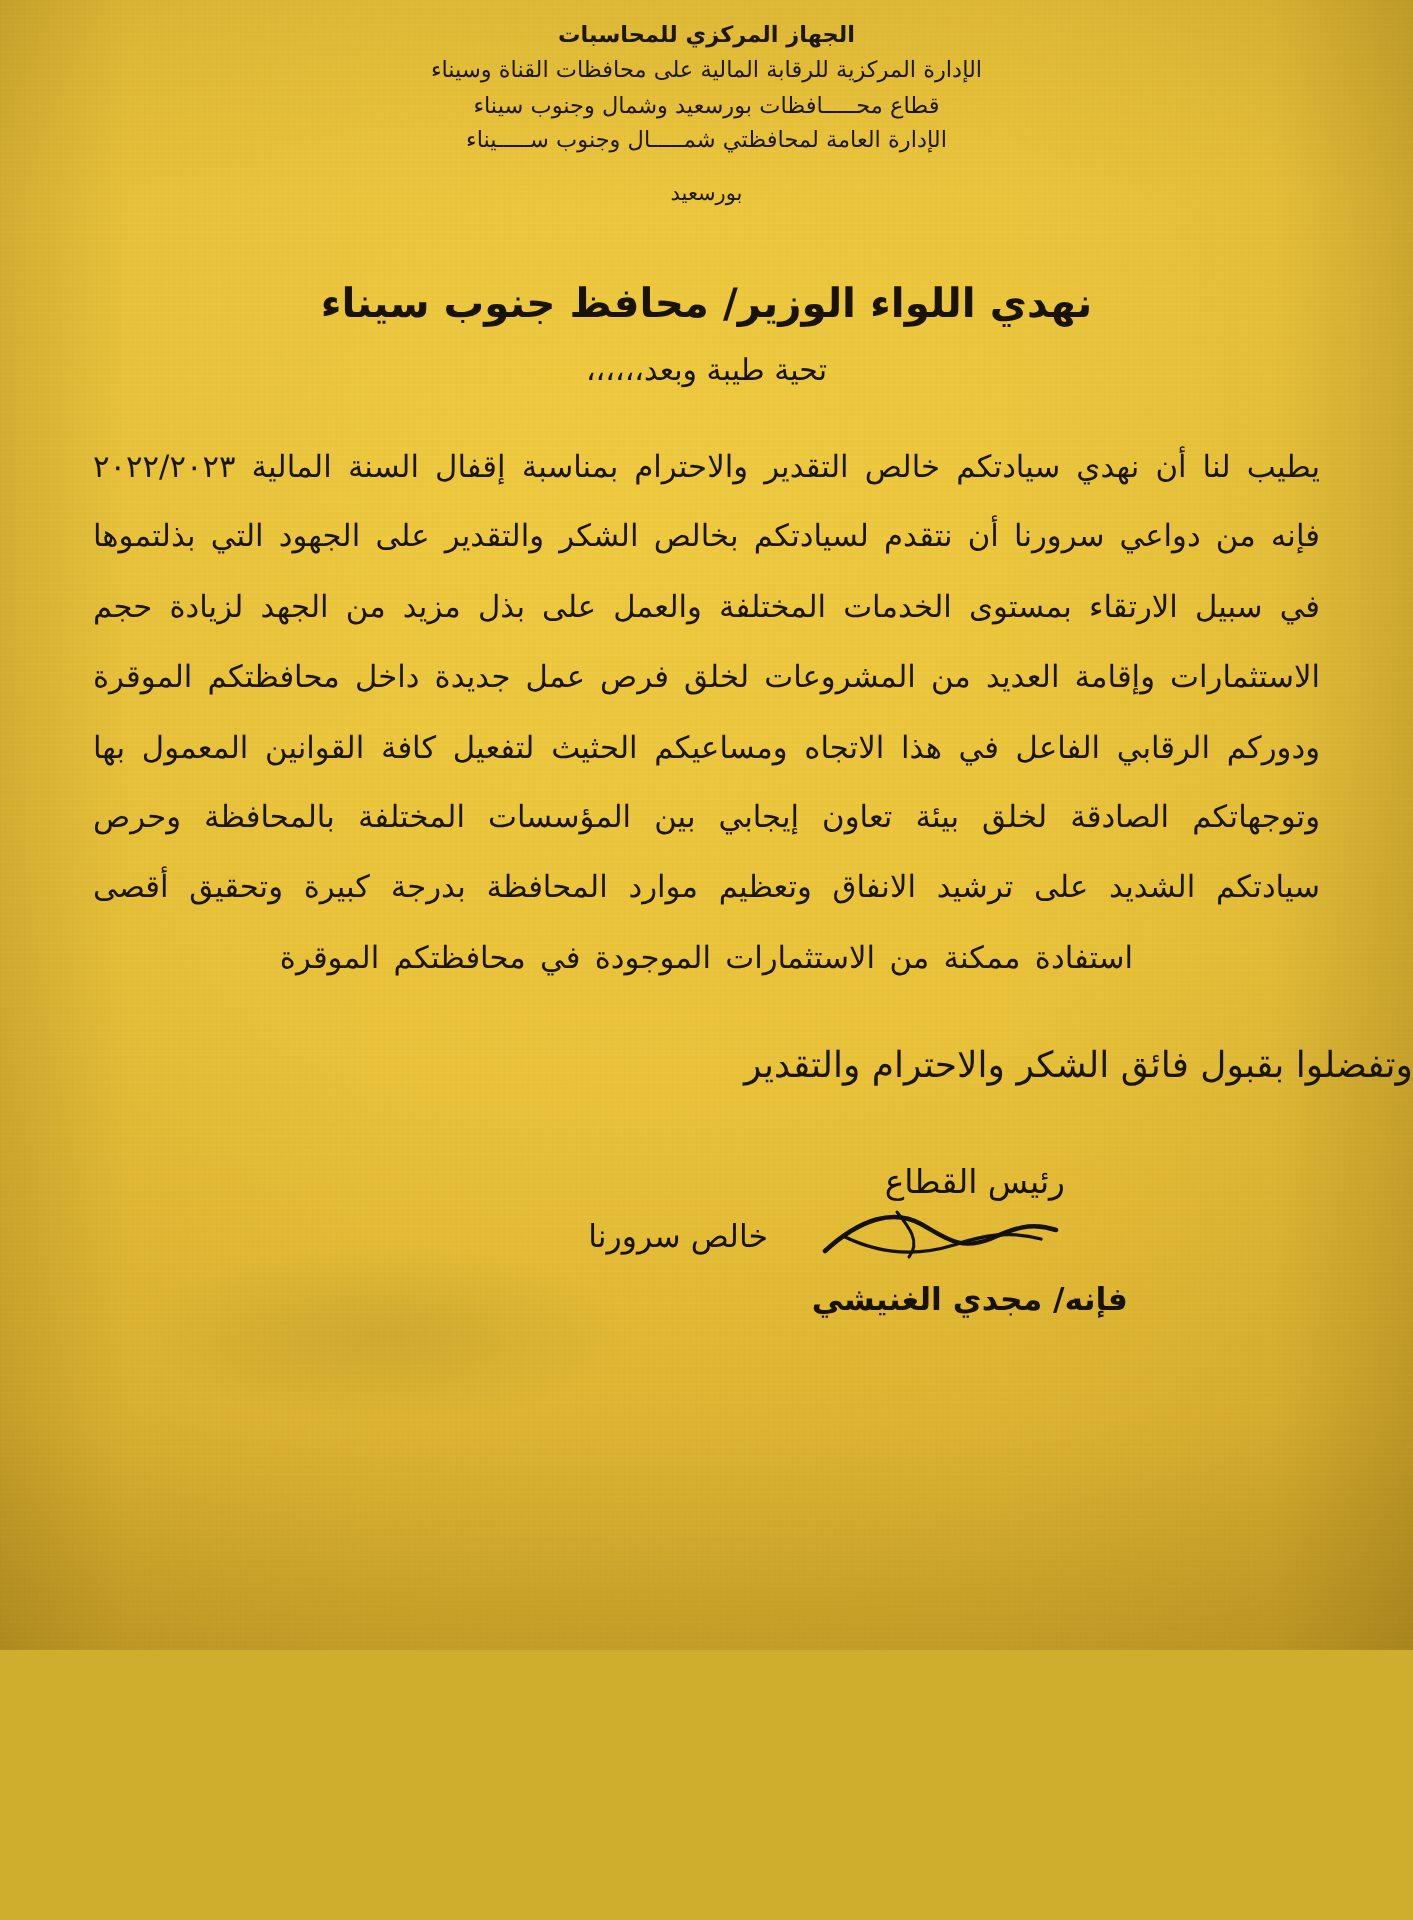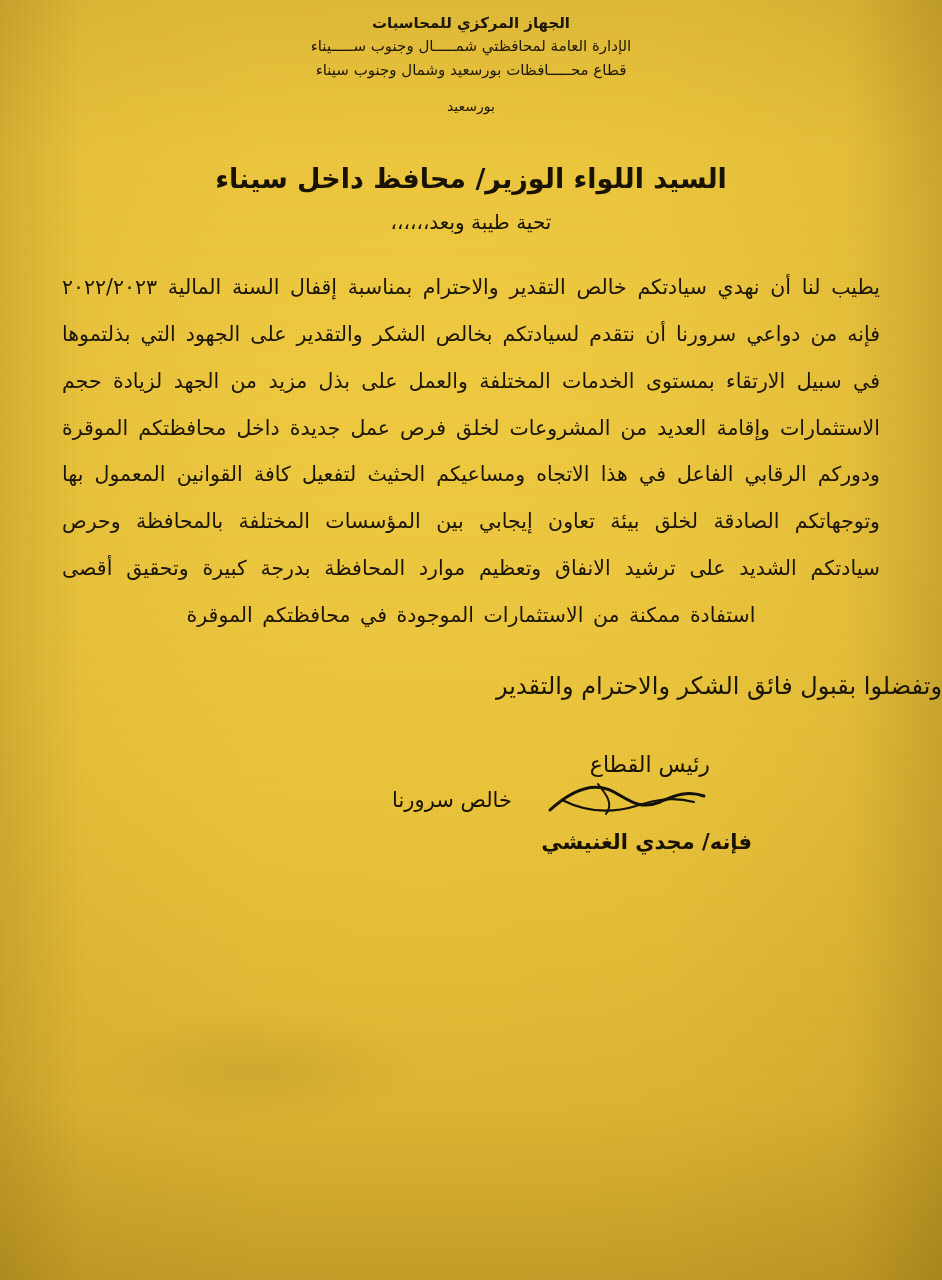--- a/index.html
+++ b/index.html
@@ -11,21 +11,21 @@
     width: 942px;
     height: 1280px;
     overflow: hidden;
     font-family: "DejaVu Sans", sans-serif;
   }
 
   
   .page {
     position: relative;
     width: 942px;
-    height: 1280px;
+    height: 1100px;
     background:
       radial-gradient(ellipse 120% 80% at 45% 30%, #eec93f 0%, #e8c139 45%, #d9b02f 78%, #c79f26 100%);
     overflow: hidden;
   }
   
   .page::after {
     content: "";
     position: absolute;
     inset: 0;
     pointer-events: none;
@@ -172,26 +172,27 @@
 <body>
 
 <div class="page">
   <div class="grain"></div>
   <div class="smudge"></div>
 
   <div class="content">
 
     <div class="letterhead">
       <span class="lh-line lh-0">الجهاز المركزي للمحاسبات</span>
+      <span class="lh-line lh-1">الإدارة المركزية للرقابة المالية على محافظات القناة وسيناء</span>
+      <span class="lh-line lh-2">قطاع محـــــافظات بورسعيد وشمال وجنوب سيناء</span>
       <span class="lh-line lh-3">الإدارة العامة لمحافظتي شمـــــال وجنوب ســـــيناء</span>
-      <span class="lh-line lh-2">قطاع محـــــافظات بورسعيد وشمال وجنوب سيناء</span>
       <span class="lh-line lh-4">بورسعيد</span>
     </div>
 
-    <div class="addressee">السيد اللواء الوزير/ محافظ داخل سيناء</div>
+    <div class="addressee">نهدي اللواء الوزير/ محافظ جنوب سيناء</div>
 
     <div class="salutation">تحية طيبة وبعد،،،،،،</div>
 
     <div class="body-text">
       <p>يطيب لنا أن نهدي سيادتكم خالص التقدير والاحترام بمناسبة إقفال السنة المالية ٢٠٢٢/٢٠٢٣ فإنه من دواعي سرورنا أن نتقدم لسيادتكم بخالص الشكر والتقدير على الجهود التي بذلتموها في سبيل الارتقاء بمستوى الخدمات المختلفة والعمل على بذل مزيد من الجهد لزيادة حجم الاستثمارات وإقامة العديد من المشروعات لخلق فرص عمل جديدة داخل محافظتكم الموقرة ودوركم الرقابي الفاعل في هذا الاتجاه ومساعيكم الحثيث لتفعيل كافة القوانين المعمول بها وتوجهاتكم الصادقة لخلق بيئة تعاون إيجابي بين المؤسسات المختلفة بالمحافظة وحرص سيادتكم الشديد على ترشيد الانفاق وتعظيم موارد المحافظة بدرجة كبيرة وتحقيق أقصى استفادة ممكنة من الاستثمارات الموجودة في محافظتكم الموقرة</p>
     </div>
 
     <div class="closing-2">وتفضلوا بقبول فائق الشكر والاحترام والتقدير</div>
 
     <div class="signature-area">

